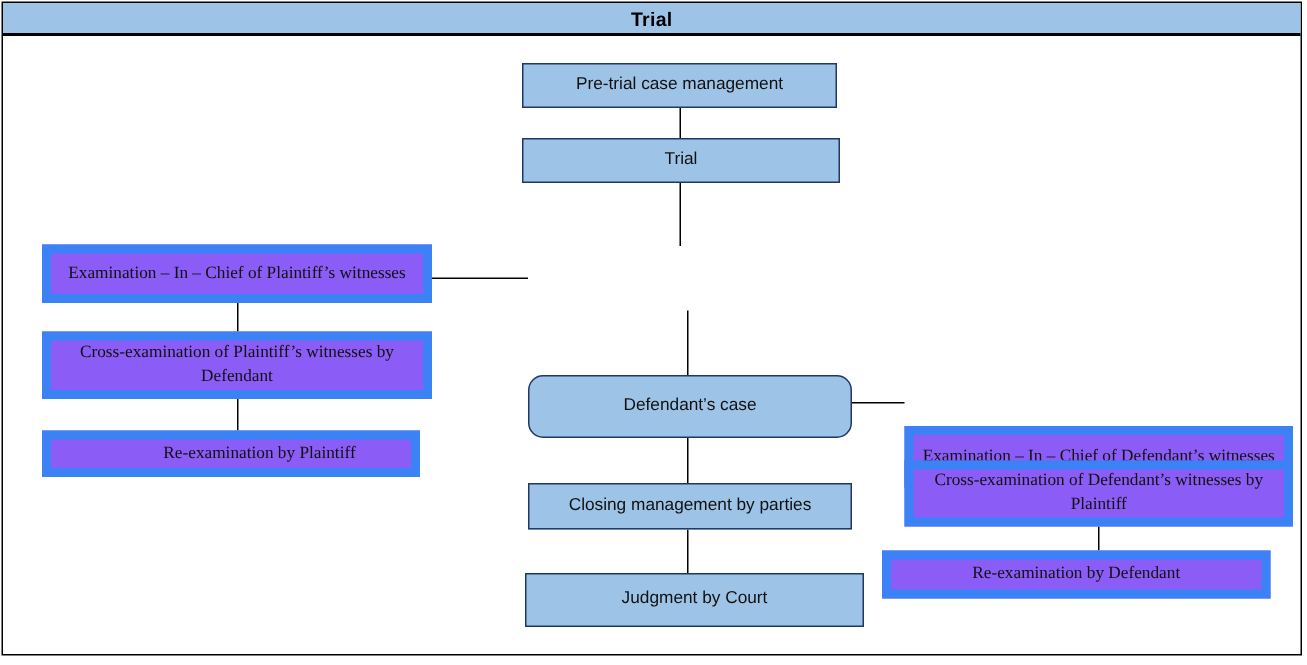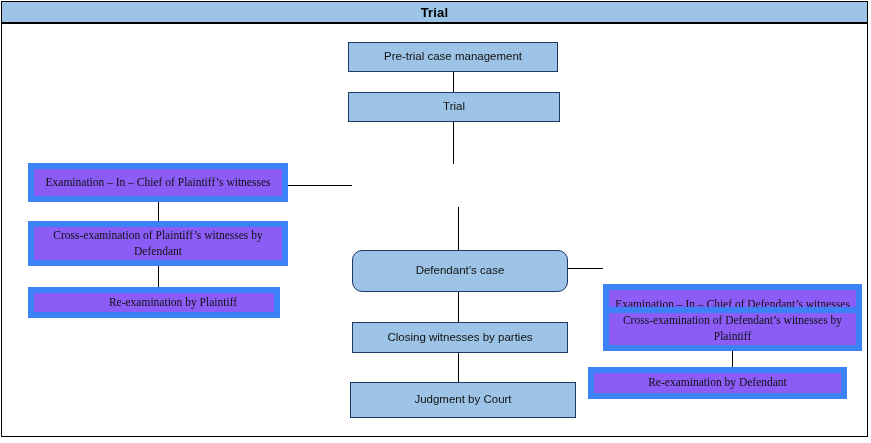--- a/index.html
+++ b/index.html
@@ -120,21 +120,21 @@
   <div class="node blue" style="left:348px; top:92px; width:212px; height:30px;">
     <span>Trial</span>
   </div>
 
 
   <div class="node blue" style="left:352px; top:250px; width:216px; height:42px;border-radius:10px;">
     <span>Defendant’s case</span>
   </div>
 
   <div class="node blue" style="left:352px; top:322px; width:216px; height:31px;">
-    <span>Closing witnesses by parties</span>
+    <span>Closing management by parties</span>
   </div>
 
   <div class="node blue" style="left:350px; top:382px; width:226px; height:36px;">
     <span>Judgment by Court</span>
   </div>
 
   <div class="node white" style="left:28px; top:163px; width:260px; height:39px;">
     <span>Examination – In – Chief of Plaintiff’s witnesses</span>
   </div>
 

